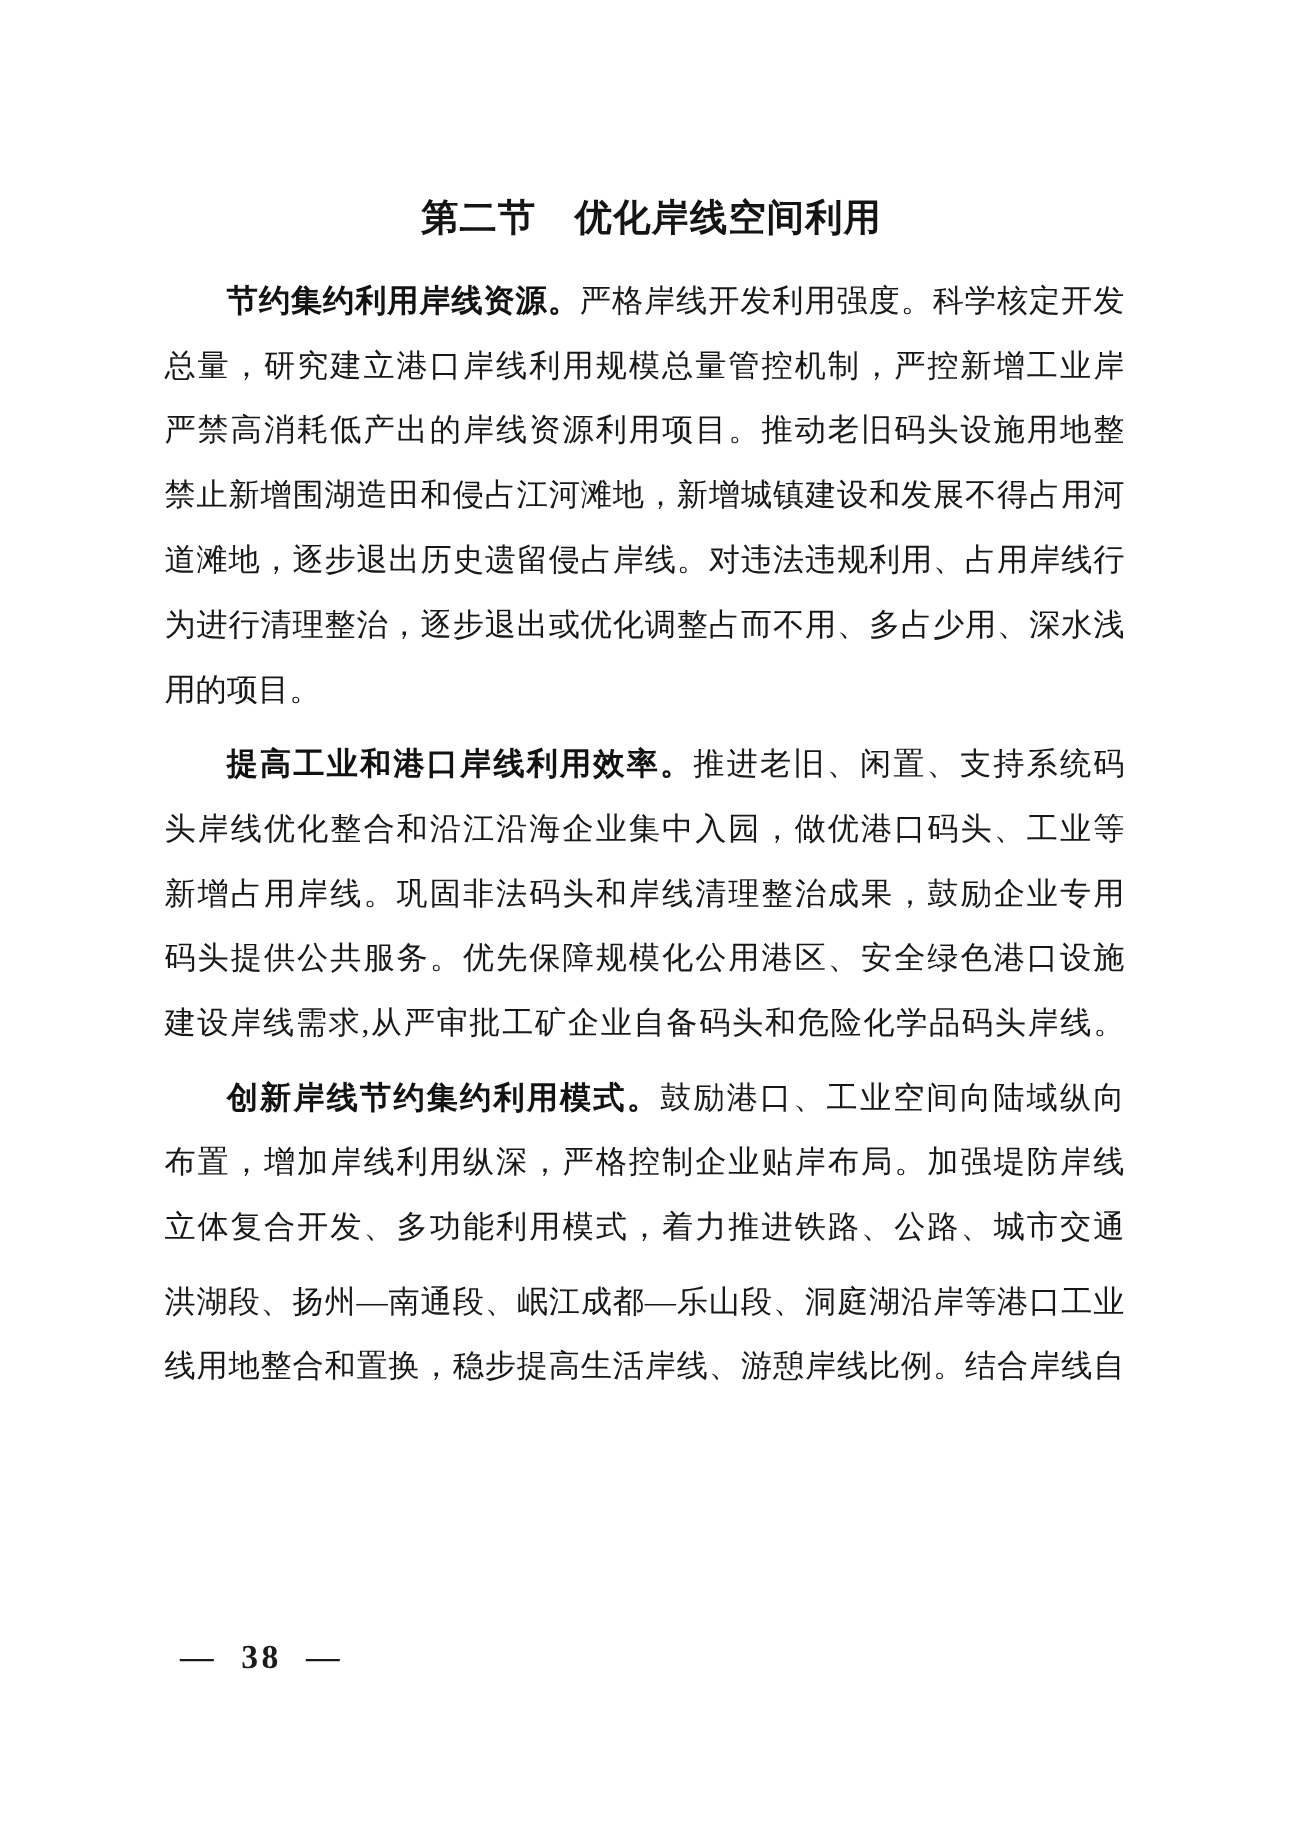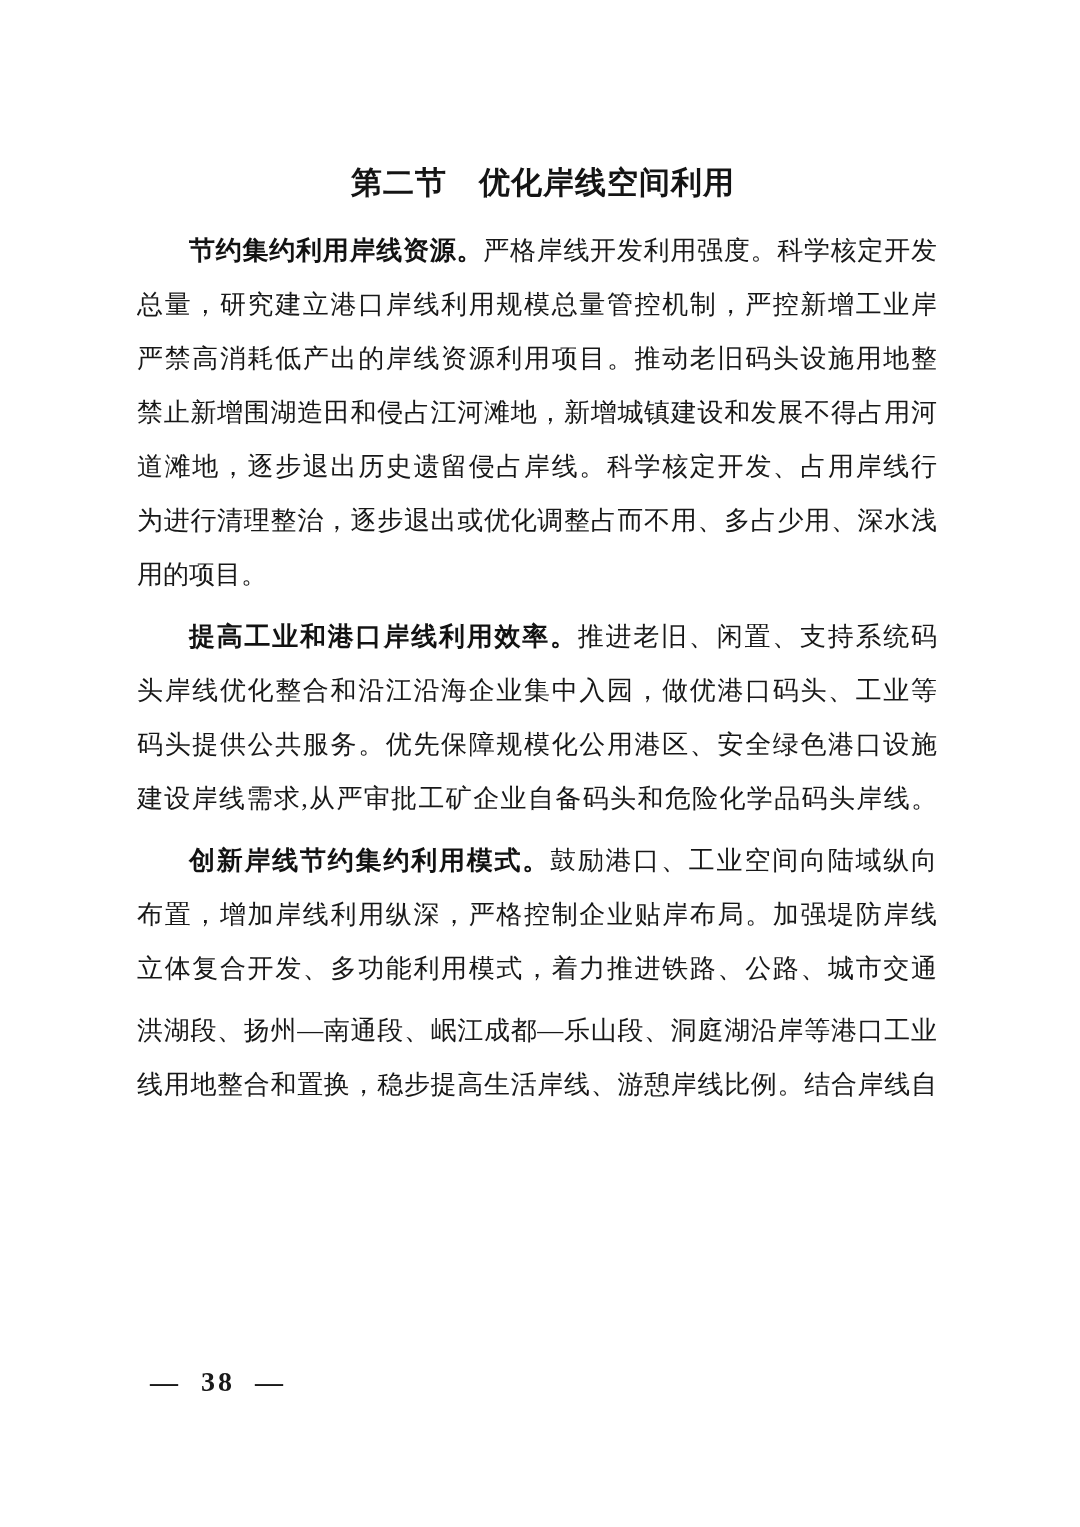--- a/index.html
+++ b/index.html
@@ -80,28 +80,29 @@
 
   <h1 class="title">第二节　优化岸线空间利用</h1>
 
   <div class="body-text">
 
     <div class="para">
       <div class="line fl"><span class="lead">节约集约利用岸线资源。</span><span>严格岸线开发利用强度。科学核定开发</span></div>
       <div class="line">总量，研究建立港口岸线利用规模总量管控机制，严控新增工业岸线，</div>
       <div class="line">严禁高消耗低产出的岸线资源利用项目。推动老旧码头设施用地整合。</div>
       <div class="line">禁止新增围湖造田和侵占江河滩地，新增城镇建设和发展不得占用河</div>
-      <div class="line">道滩地，逐步退出历史遗留侵占岸线。科学核定开发、占用岸线行</div>
+      <div class="line">道滩地，逐步退出历史遗留侵占岸线。对违法违规利用、占用岸线行</div>
       <div class="line">为进行清理整治，逐步退出或优化调整占而不用、多占少用、深水浅</div>
       <div class="line end">用的项目。</div>
     </div>
 
     <div class="para">
       <div class="line fl"><span class="lead">提高工业和港口岸线利用效率。</span><span>推进老旧、闲置、支持系统码</span></div>
       <div class="line">头岸线优化整合和沿江沿海企业集中入园，做优港口码头、工业等</div>
+      <div class="line">新增占用岸线。巩固非法码头和岸线清理整治成果，鼓励企业专用</div>
       <div class="line">码头提供公共服务。优先保障规模化公用港区、安全绿色港口设施</div>
       <div class="line">建设岸线需求,从严审批工矿企业自备码头和危险化学品码头岸线。</div>
     </div>
 
     <div class="para">
       <div class="line fl"><span class="lead">创新岸线节约集约利用模式。</span><span>鼓励港口、工业空间向陆域纵向</span></div>
       <div class="line">布置，增加岸线利用纵深，严格控制企业贴岸布局。加强堤防岸线</div>
       <div class="line">立体复合开发、多功能利用模式，着力推进铁路、公路、城市交通</div>
     </div>
 

